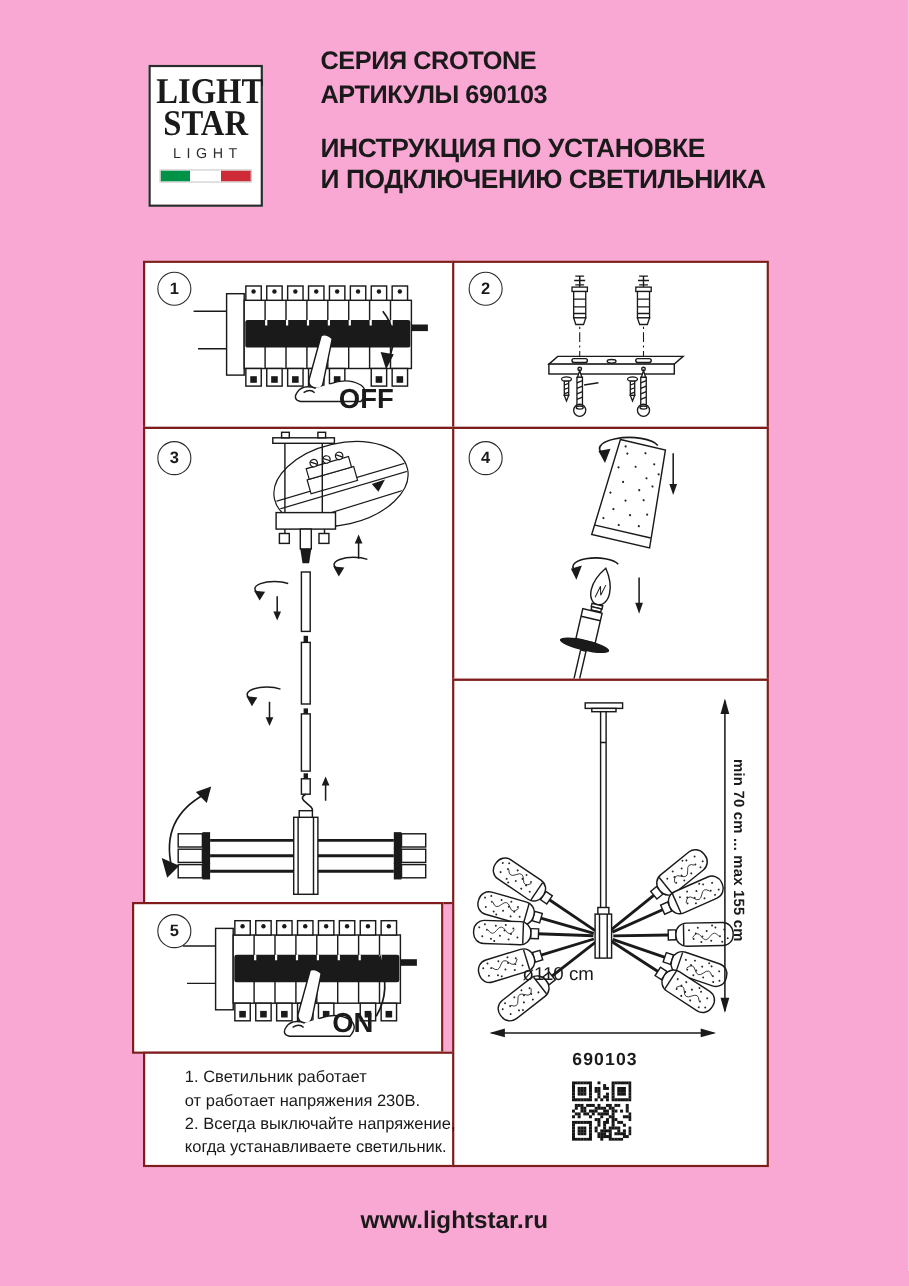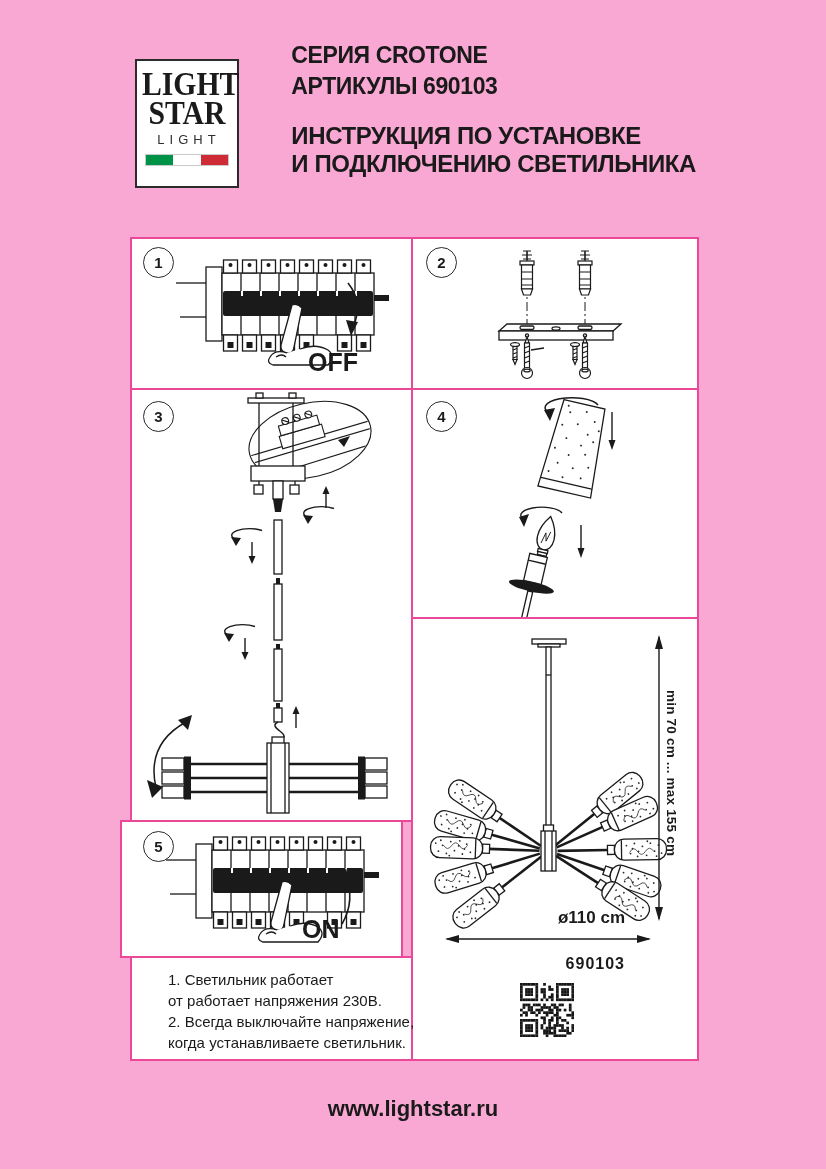--- a/index.html
+++ b/index.html
@@ -1,38 +1,38 @@
 <!DOCTYPE html>
 <html><head>
 <meta charset="utf-8">
 <style>
   html,body{margin:0;padding:0;background:#e8e8e8;}
   .page{position:relative;width:826px;height:1169px;background:#f9a8d4;margin:0 auto;
         font-family:"Liberation Sans",sans-serif;color:#1a1a1a;overflow:hidden;}
-  .panel{position:absolute;border:2px solid #ec4899;background:#fff;box-sizing:border-box;}
+  .panel{position:absolute;border:2px solid #7f1d1d;background:#fff;box-sizing:border-box;}
   .badge{position:absolute;width:29px;height:29px;border:1.7px solid #2b2b2b;border-radius:50%;
          display:flex;align-items:center;justify-content:center;font-weight:bold;font-size:15px;
          background:#fff;z-index:3;}
   svg.draw{position:absolute;left:0;top:0;width:100%;height:100%;}
   .header-right{position:absolute;top:40px;right:130px;font-weight:bold;letter-spacing:-0.4px;}
   .hr-block1{font-size:23px;line-height:31px;}
   .hr-block2{font-size:24px;line-height:28px;margin-top:20px;}
   .logo{position:absolute;left:135px;top:59px;width:104px;height:129px;border:2px solid #2b2b2b;
         background:#fff;text-align:center;box-sizing:border-box;}
   .logo-word{font-family:"Liberation Serif",serif;font-weight:bold;font-size:33px;line-height:29px;
              transform:scaleX(.9);}
   .logo-word.first{margin-top:9px;}
   .logo-group{font-size:13px;letter-spacing:5px;margin-top:4px;color:#2e2e2e;padding-left:4px;}
   .logo-flag{height:10px;margin:7px 8px 0;border:1px solid #c9c9c9;}
   .notes{position:absolute;left:168px;top:969px;font-size:15px;line-height:21px;z-index:3;}
   .vlabel{position:absolute;left:664px;top:690px;height:220px;writing-mode:vertical-rl;
           font-weight:bold;font-size:13.5px;letter-spacing:.2px;z-index:3;display:flex;align-items:center;}
-  .dialabel{position:absolute;left:475px;top:908px;width:150px;text-align:right;font-weight:bold;
+  .dialabel{position:absolute;left:475px;top:876px;width:150px;text-align:left;font-weight:normal;
             font-size:17px;z-index:3;}
-  .article{position:absolute;left:475px;top:955px;width:150px;text-align:right;font-weight:bold;
+  .article{position:absolute;left:475px;top:955px;width:150px;text-align:center;font-weight:bold;
            font-size:16px;letter-spacing:1px;z-index:3;}
   .qr{position:absolute;left:520px;top:983px;width:54px;height:54px;z-index:3;}
   .footer{position:absolute;left:0;top:1096px;width:100%;text-align:center;font-weight:bold;font-size:22px;}
   text{font-family:"Liberation Sans",sans-serif;}
 </style>
 </head>
 <body>
 
 <div class="page">
 

